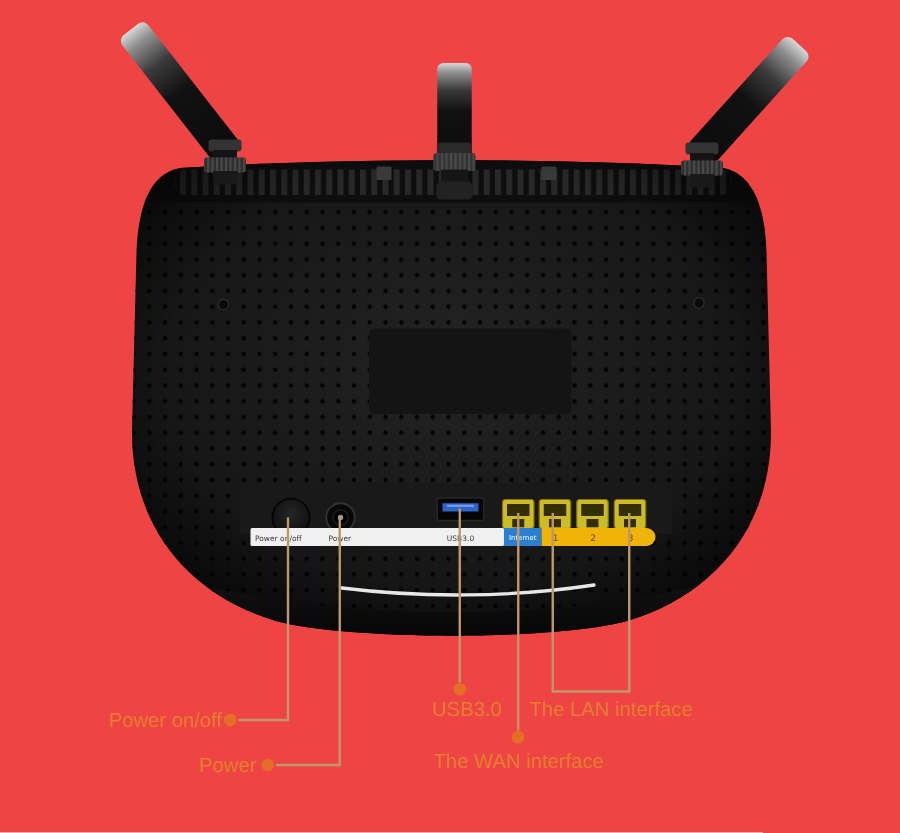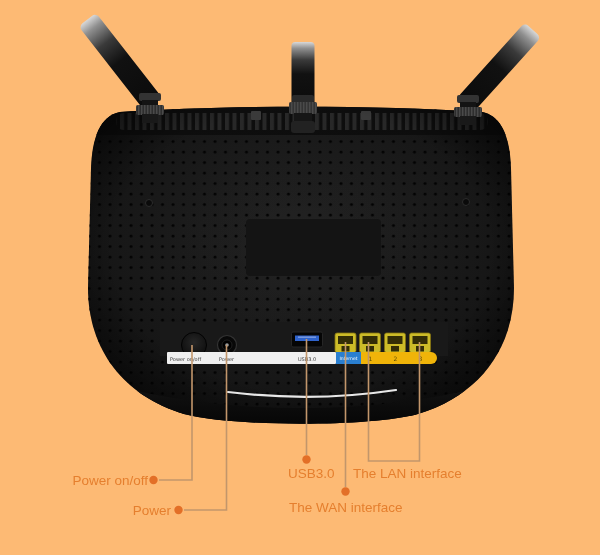--- a/index.html
+++ b/index.html
@@ -1,16 +1,16 @@
 <!DOCTYPE html>
 <html><head>
 <meta charset="utf-8">
 <style>
   html,body{margin:0;padding:0;background:#fff;}
-  .stage{position:relative;width:600px;height:555px;background:#fdba74;overflow:hidden;
+  .stage{position:relative;width:600px;height:555px;background:#ef4444;overflow:hidden;
          font-family:"Liberation Sans",sans-serif;}
   svg{display:block;}
   .callout-text{font-family:"Liberation Sans",sans-serif;font-size:13.5px;fill:#e57f2e;}
   .strip-text{font-family:"DejaVu Sans",sans-serif;font-size:5px;fill:#3a3a3a;}
   .strip-text-light{font-family:"DejaVu Sans",sans-serif;font-size:4.6px;fill:#ffffff;}
   .strip-text-num{font-family:"DejaVu Sans",sans-serif;font-size:6px;fill:#5f4d05;}
 </style>
 </head>
 <body>
 

